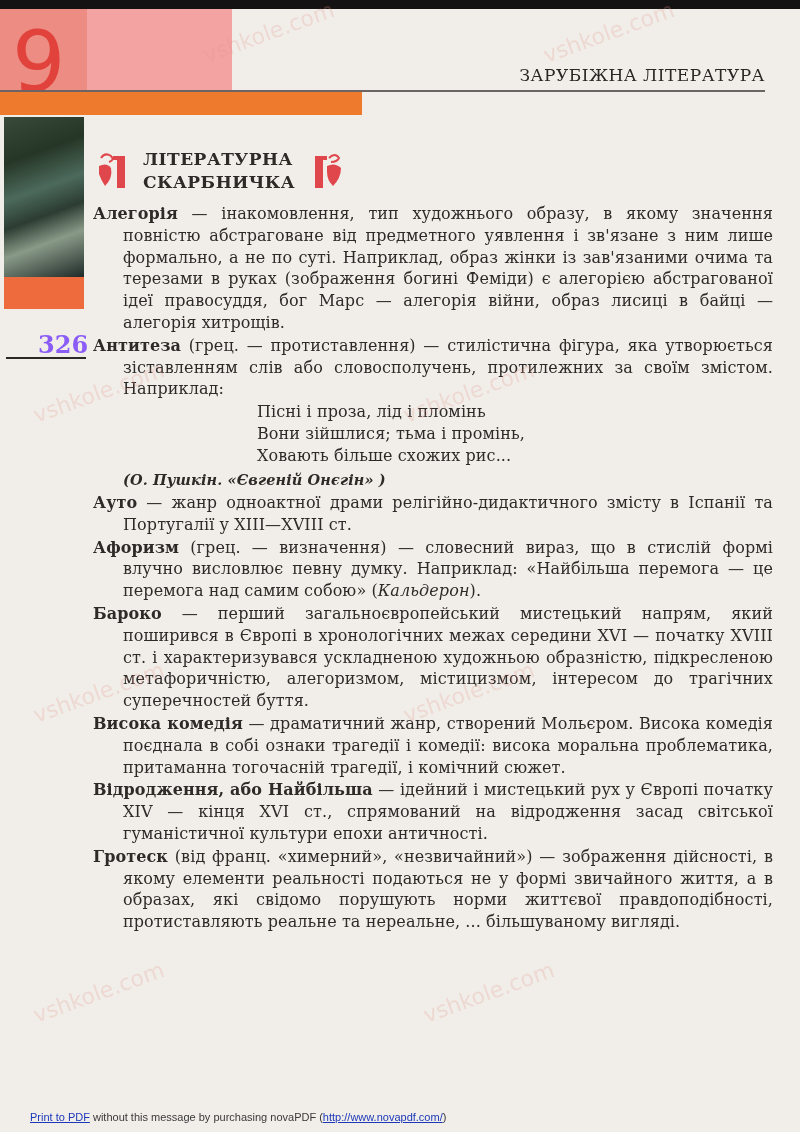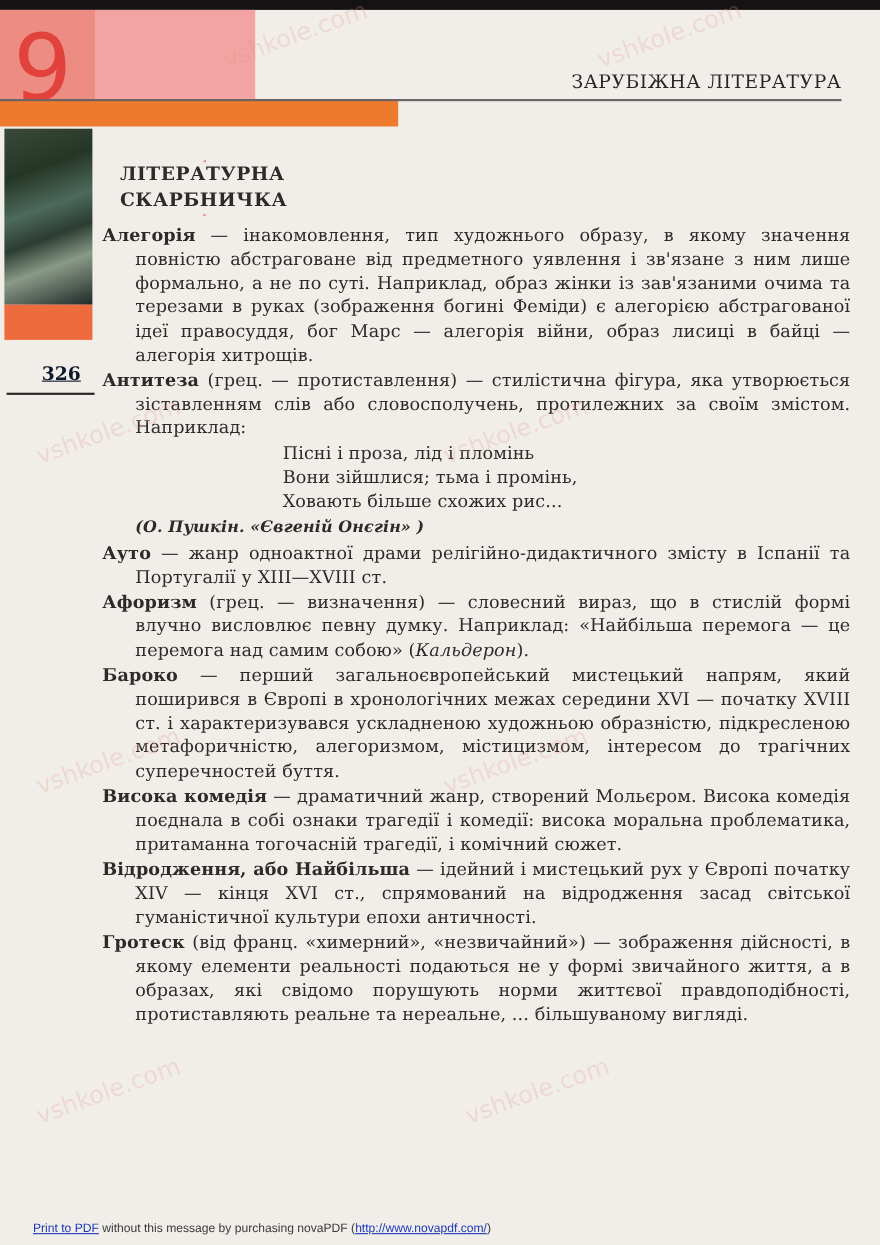--- a/index.html
+++ b/index.html
@@ -20,25 +20,25 @@
   .header-rule { position: absolute; left: 0; top: 90px; width: 765px; height: 2px; background: #6c6464; }
   .header-title {
     position: absolute; right: 35px; top: 65px; font-family: "DejaVu Serif", serif;
     font-size: 17px; letter-spacing: 0.5px; color: #2a2624;
   }
   .side-image {
     position: absolute; left: 4px; top: 117px; width: 80px; height: 160px;
     background: linear-gradient(160deg, #3a4a3a 0%, #263626 25%, #4c6a5c 45%, #2c3c32 60%, #8a9a88 75%, #1e2a28 100%);
   }
   .side-orange { position: absolute; left: 4px; top: 277px; width: 80px; height: 32px; background: #ee6b3e; }
-  .page-number { position: absolute; left: 38px; top: 330px; font-size: 17px; font-weight: bold; color: #0f172a; text-decoration: underline; }
+  .page-number { position: absolute; left: 38px; top: 330px; font-size: 24px; font-weight: bold; color: #8b5cf6; }
   .page-rule { position: absolute; left: 6px; top: 357px; width: 80px; height: 2px; background: #2b2826; }
 
   .section-heading {
-    position: absolute; left: 95px; top: 145px; height: 52px; display: flex; align-items: center; flex-direction: column;
+    position: absolute; left: 95px; top: 145px; height: 52px; display: flex; align-items: center;
   }
   .ornament { width: 34px; height: 42px; display: inline-block; }
   .section-heading .title {
     margin: 0 16px 0 14px; font-size: 17px; font-weight: bold; line-height: 23px;
     letter-spacing: 0.5px; color: #2e2a28;
   }
 
   .entries {
     position: absolute; left: 93px; top: 203px; width: 680px;
     font-size: 16px; line-height: 21.8px; letter-spacing: 0.1px;

